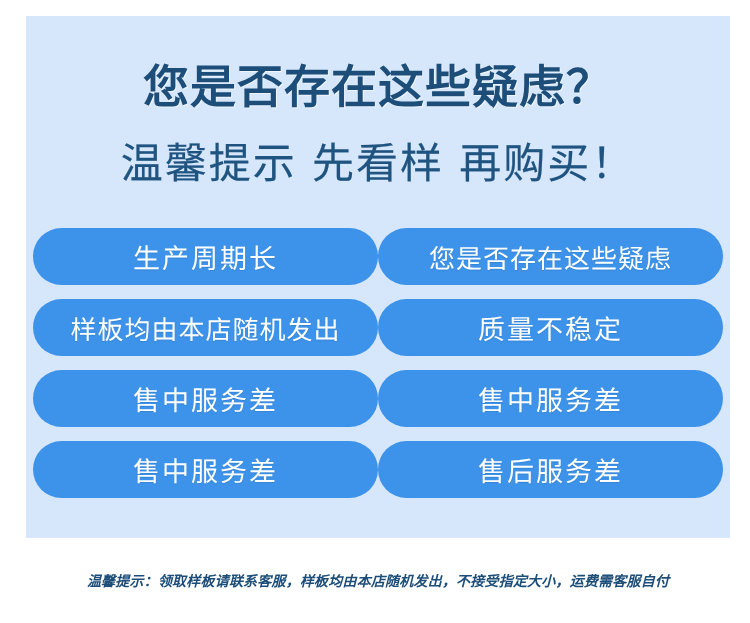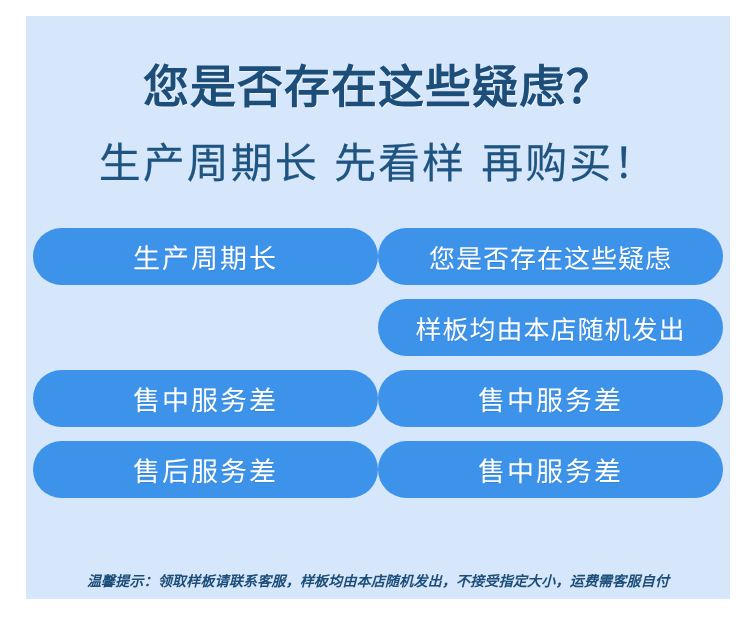--- a/index.html
+++ b/index.html
@@ -13,21 +13,21 @@
     background: #ffffff;
     font-family: "DejaVu Sans", "Liberation Sans", sans-serif;
     overflow: hidden;
   }
 
   .promo-panel {
     position: absolute;
     left: 26px;
     top: 16px;
     width: 704px;
-    height: 583px;
+    height: 522px;
     background: #d7e7fb;
     box-sizing: border-box;
   }
 
   .headline {
     position: absolute;
     left: 0;
     top: 44px;
     width: 100%;
     text-align: center;
@@ -105,40 +105,41 @@
     font-style: italic;
   }
 </style>
 </head>
 <body>
 
 <div class="promo-panel">
 
   <div class="headline">您是否存在这些疑虑？</div>
 
-  <div class="subhead">生产周期长 先看样 再购买！</div>
+  <div class="subhead">温馨提示 先看样 再购买！</div>
 
   <div class="pill-grid">
 
     <div class="pill-row">
       <div class="pill">生产周期长</div>
       <div class="pill wide-text">您是否存在这些疑虑</div>
     </div>
 
     <div class="pill-row">
       <div class="pill wide-text">样板均由本店随机发出</div>
+      <div class="pill">质量不稳定</div>
     </div>
 
     <div class="pill-row">
       <div class="pill">售中服务差</div>
       <div class="pill">售中服务差</div>
     </div>
 
     <div class="pill-row">
+      <div class="pill">售中服务差</div>
       <div class="pill">售后服务差</div>
-      <div class="pill">售中服务差</div>
     </div>
 
   </div>
 
   <div class="footnote">温馨提示：领取样板请联系客服，样板均由本店随机发出，不接受指定大小，运费需客服自付</div>
 
 </div>
 
 </body></html>

